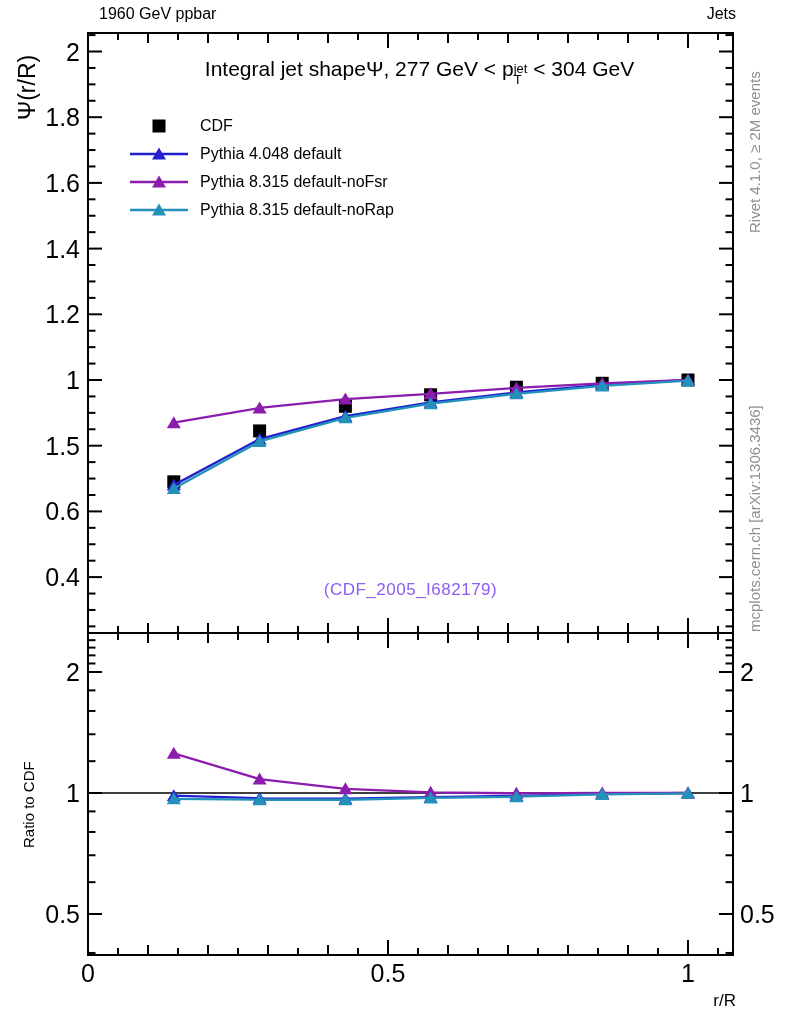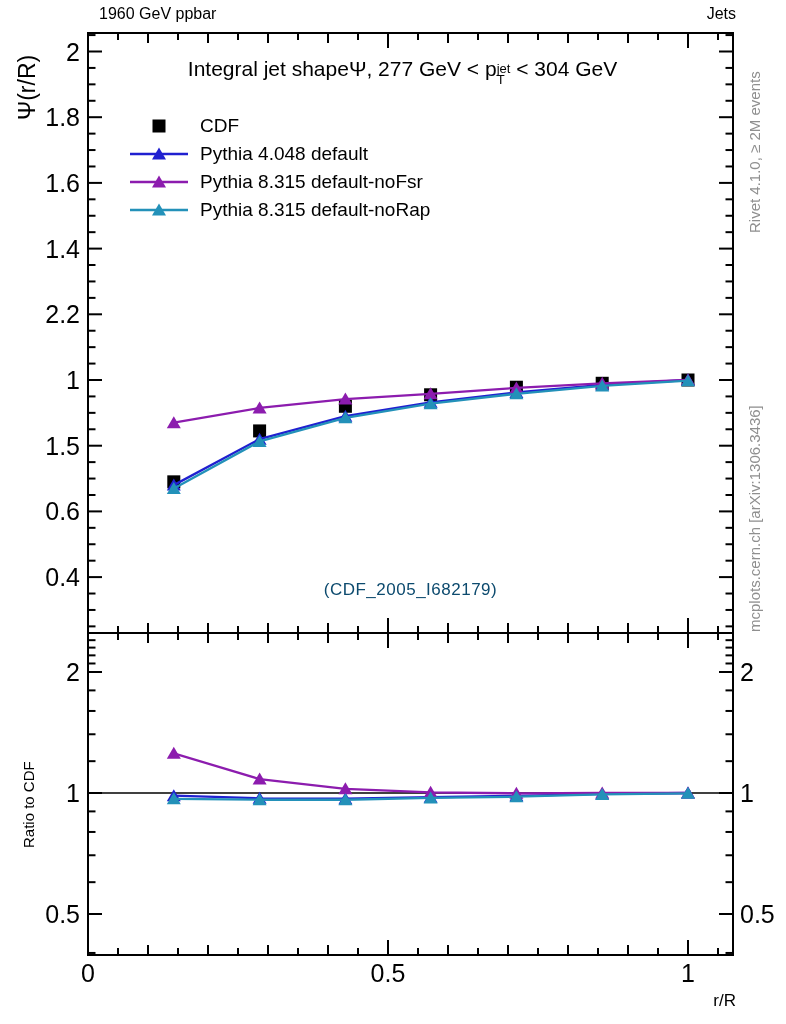--- a/index.html
+++ b/index.html
@@ -3,32 +3,32 @@
 <meta charset="utf-8">
 <style>
   html,body{margin:0;padding:0;background:#ffffff;}
   #page{position:relative;width:786px;height:1024px;background:#ffffff;overflow:hidden;
         font-family:"Liberation Sans","DejaVu Sans",sans-serif;color:#000;}
   #plot-svg{position:absolute;left:0;top:0;}
   .abs{position:absolute;}
   .hdr{font-size:16px;white-space:nowrap;}
   #header-left{left:99px;top:5px;}
   #header-right{right:50px;top:5px;}
-  #plot-title{left:80px;top:57px;width:645px;text-align:center;font-size:21px;white-space:nowrap;}
+  #plot-title{left:97px;top:57px;width:645px;text-align:center;font-size:21px;white-space:nowrap;}
   .ptstack{display:inline-block;vertical-align:-8px;line-height:11px;text-align:left;}
   .ptstack .sup,.ptstack .sub{display:block;font-size:13px;}
   #main-ylabel{left:14px;top:120px;transform:rotate(-90deg);transform-origin:0 0;font-size:23px;white-space:nowrap;}
   #ratio-ylabel{left:20px;top:848px;transform:rotate(-90deg);transform-origin:0 0;font-size:15px;white-space:nowrap;}
   #xlabel{right:50px;top:991px;font-size:17px;}
-  #watermark{left:88px;top:580px;width:645px;text-align:center;font-size:17px;color:#0c4a6e;letter-spacing:.5px;}
+  #watermark{left:88px;top:580px;width:645px;text-align:center;font-size:17px;color:#8b5cf6;letter-spacing:.5px;}
   #rivet-note{left:746px;top:233px;transform:rotate(-90deg);transform-origin:0 0;font-size:15px;color:#8f8f8f;white-space:nowrap;}
   #mcplots-note{left:746px;top:632px;transform:rotate(-90deg);transform-origin:0 0;font-size:15px;color:#8f8f8f;white-space:nowrap;}
   #legend{left:128px;top:112px;}
   .legend-row{display:flex;align-items:center;height:28px;}
-  .legend-label{font-size:19px;margin-left:10px;white-space:nowrap;}
+  .legend-label{font-size:16px;margin-left:10px;white-space:nowrap;}
   .tick-label{position:absolute;font-size:25px;line-height:24px;height:24px;white-space:nowrap;}
   .tl-right{text-align:right;}
   .tl-center{text-align:center;}
 </style>
 </head>
 <body>
 
 <div id="page">
 
   <svg id="plot-svg" width="786" height="1024">
@@ -327,21 +327,21 @@
 
   <div id="watermark" class="abs">(CDF_2005_I682179)</div>
   <div id="rivet-note" class="abs">Rivet 4.1.0, ≥ 2M events</div>
   <div id="mcplots-note" class="abs">mcplots.cern.ch [arXiv:1306.3436]</div>
 
   <div id="labels">
       <div class="tick-label tl-right" style="left: 16px; top: 565px; width: 64px;">0.4</div>
       <div class="tick-label tl-right" style="left: 16px; top: 499px; width: 64px;">0.6</div>
       <div class="tick-label tl-right" style="left: 16px; top: 434px; width: 64px;">1.5</div>
       <div class="tick-label tl-right" style="left: 16px; top: 368px; width: 64px;">1</div>
-      <div class="tick-label tl-right" style="left: 16px; top: 302px; width: 64px;">2.2</div>
+      <div class="tick-label tl-right" style="left: 16px; top: 302px; width: 64px;">1.2</div>
       <div class="tick-label tl-right" style="left: 16px; top: 237px; width: 64px;">1.4</div>
       <div class="tick-label tl-right" style="left: 16px; top: 171px; width: 64px;">1.6</div>
       <div class="tick-label tl-right" style="left: 16px; top: 105px; width: 64px;">1.8</div>
       <div class="tick-label tl-right" style="left: 16px; top: 40px; width: 64px;">2</div>
       <div class="tick-label tl-right" style="left: 16px; top: 902px; width: 64px;">0.5</div>
       <div class="tick-label " style="left: 740px; top: 902px; width: 60px;">0.5</div>
       <div class="tick-label tl-right" style="left: 16px; top: 781px; width: 64px;">1</div>
       <div class="tick-label " style="left: 740px; top: 781px; width: 60px;">1</div>
       <div class="tick-label tl-right" style="left: 16px; top: 660px; width: 64px;">2</div>
       <div class="tick-label " style="left: 740px; top: 660px; width: 60px;">2</div>

